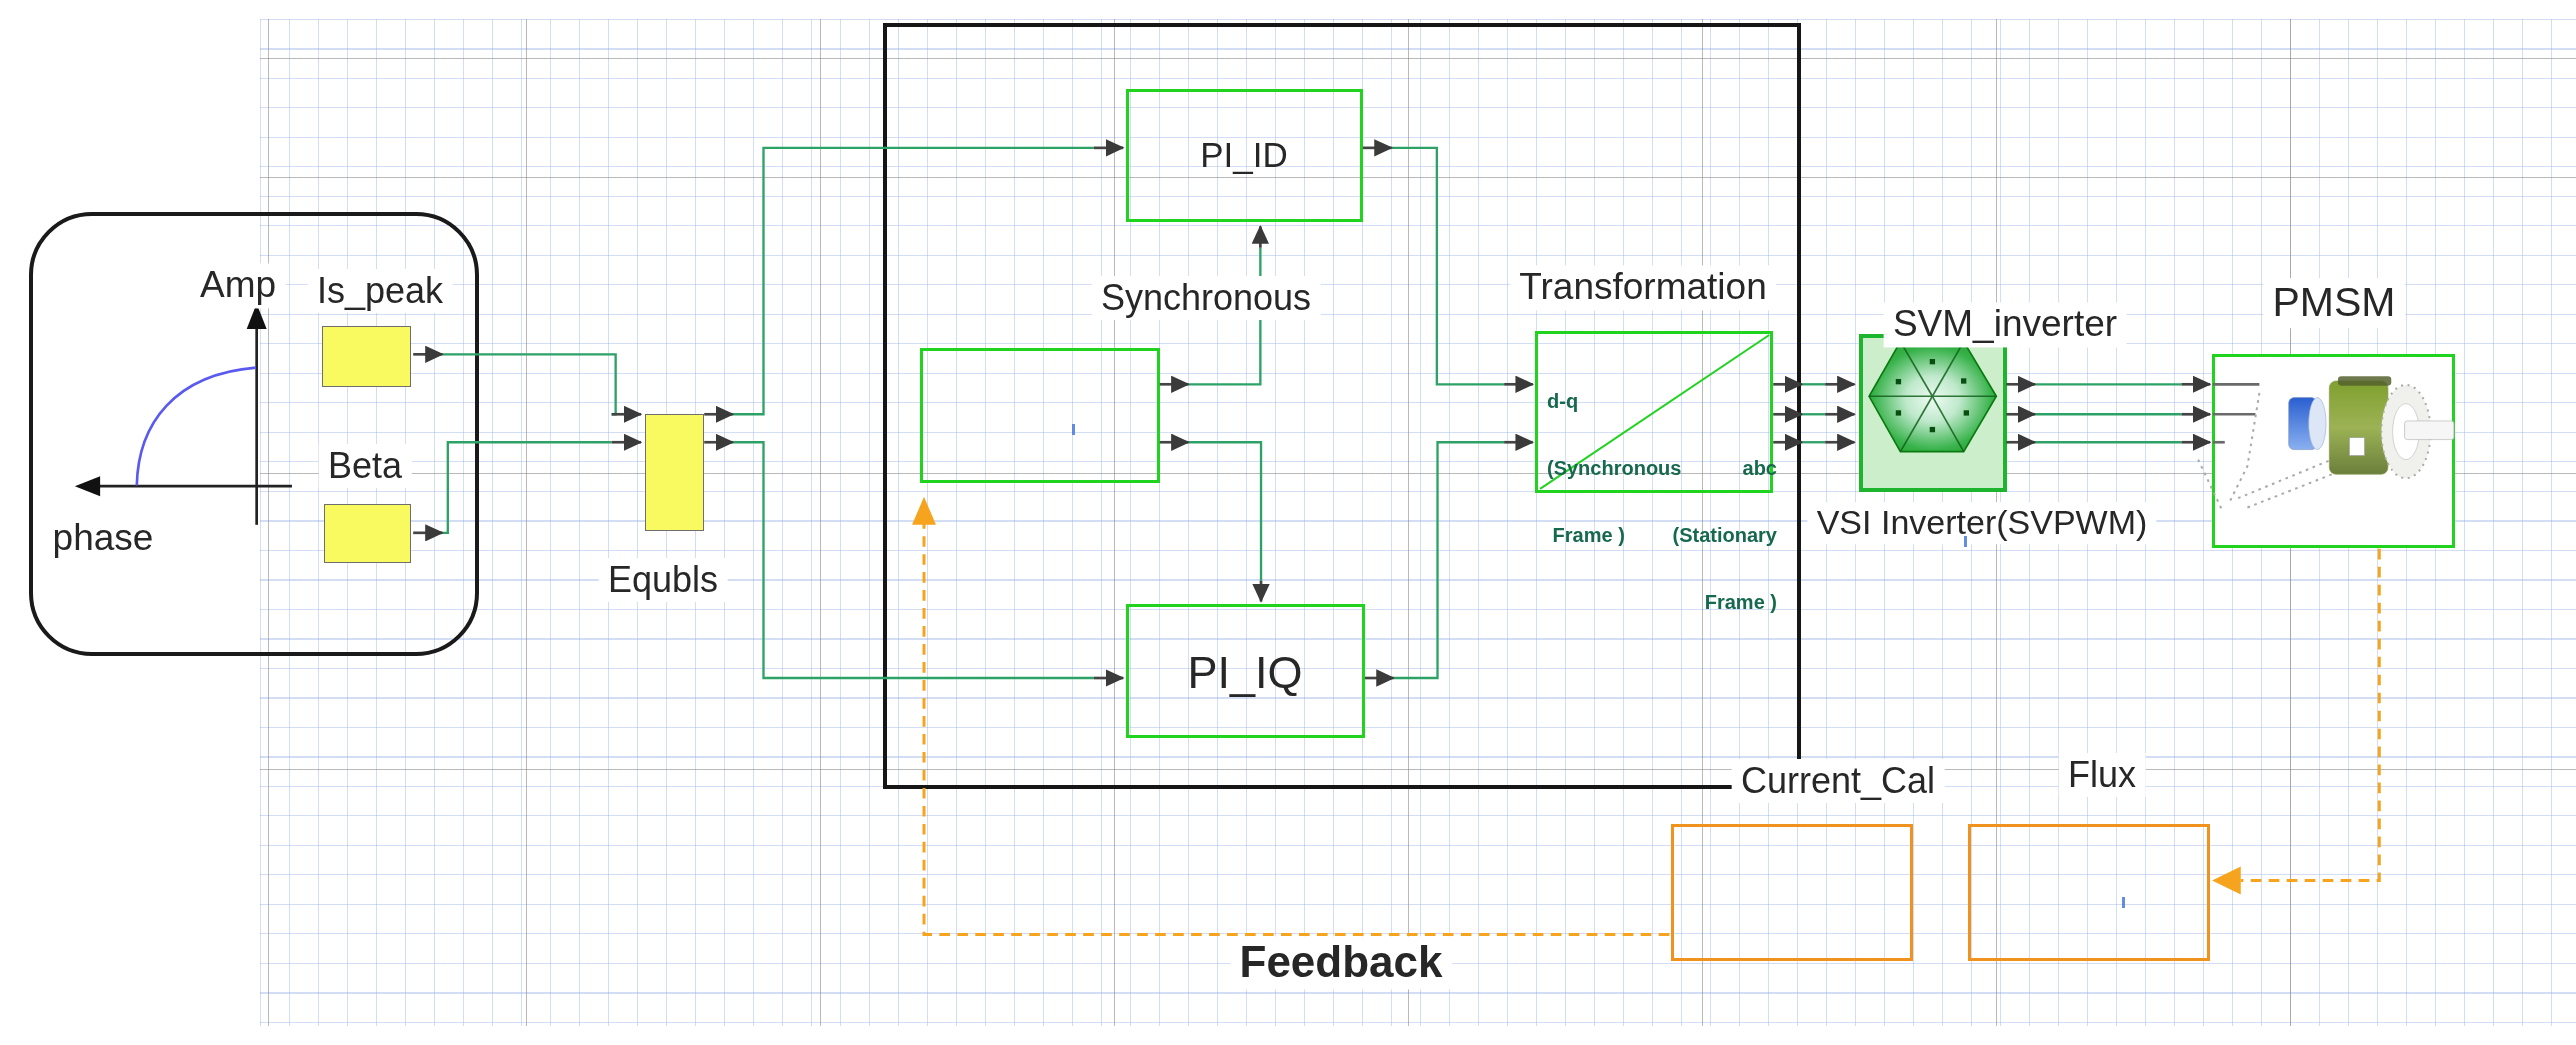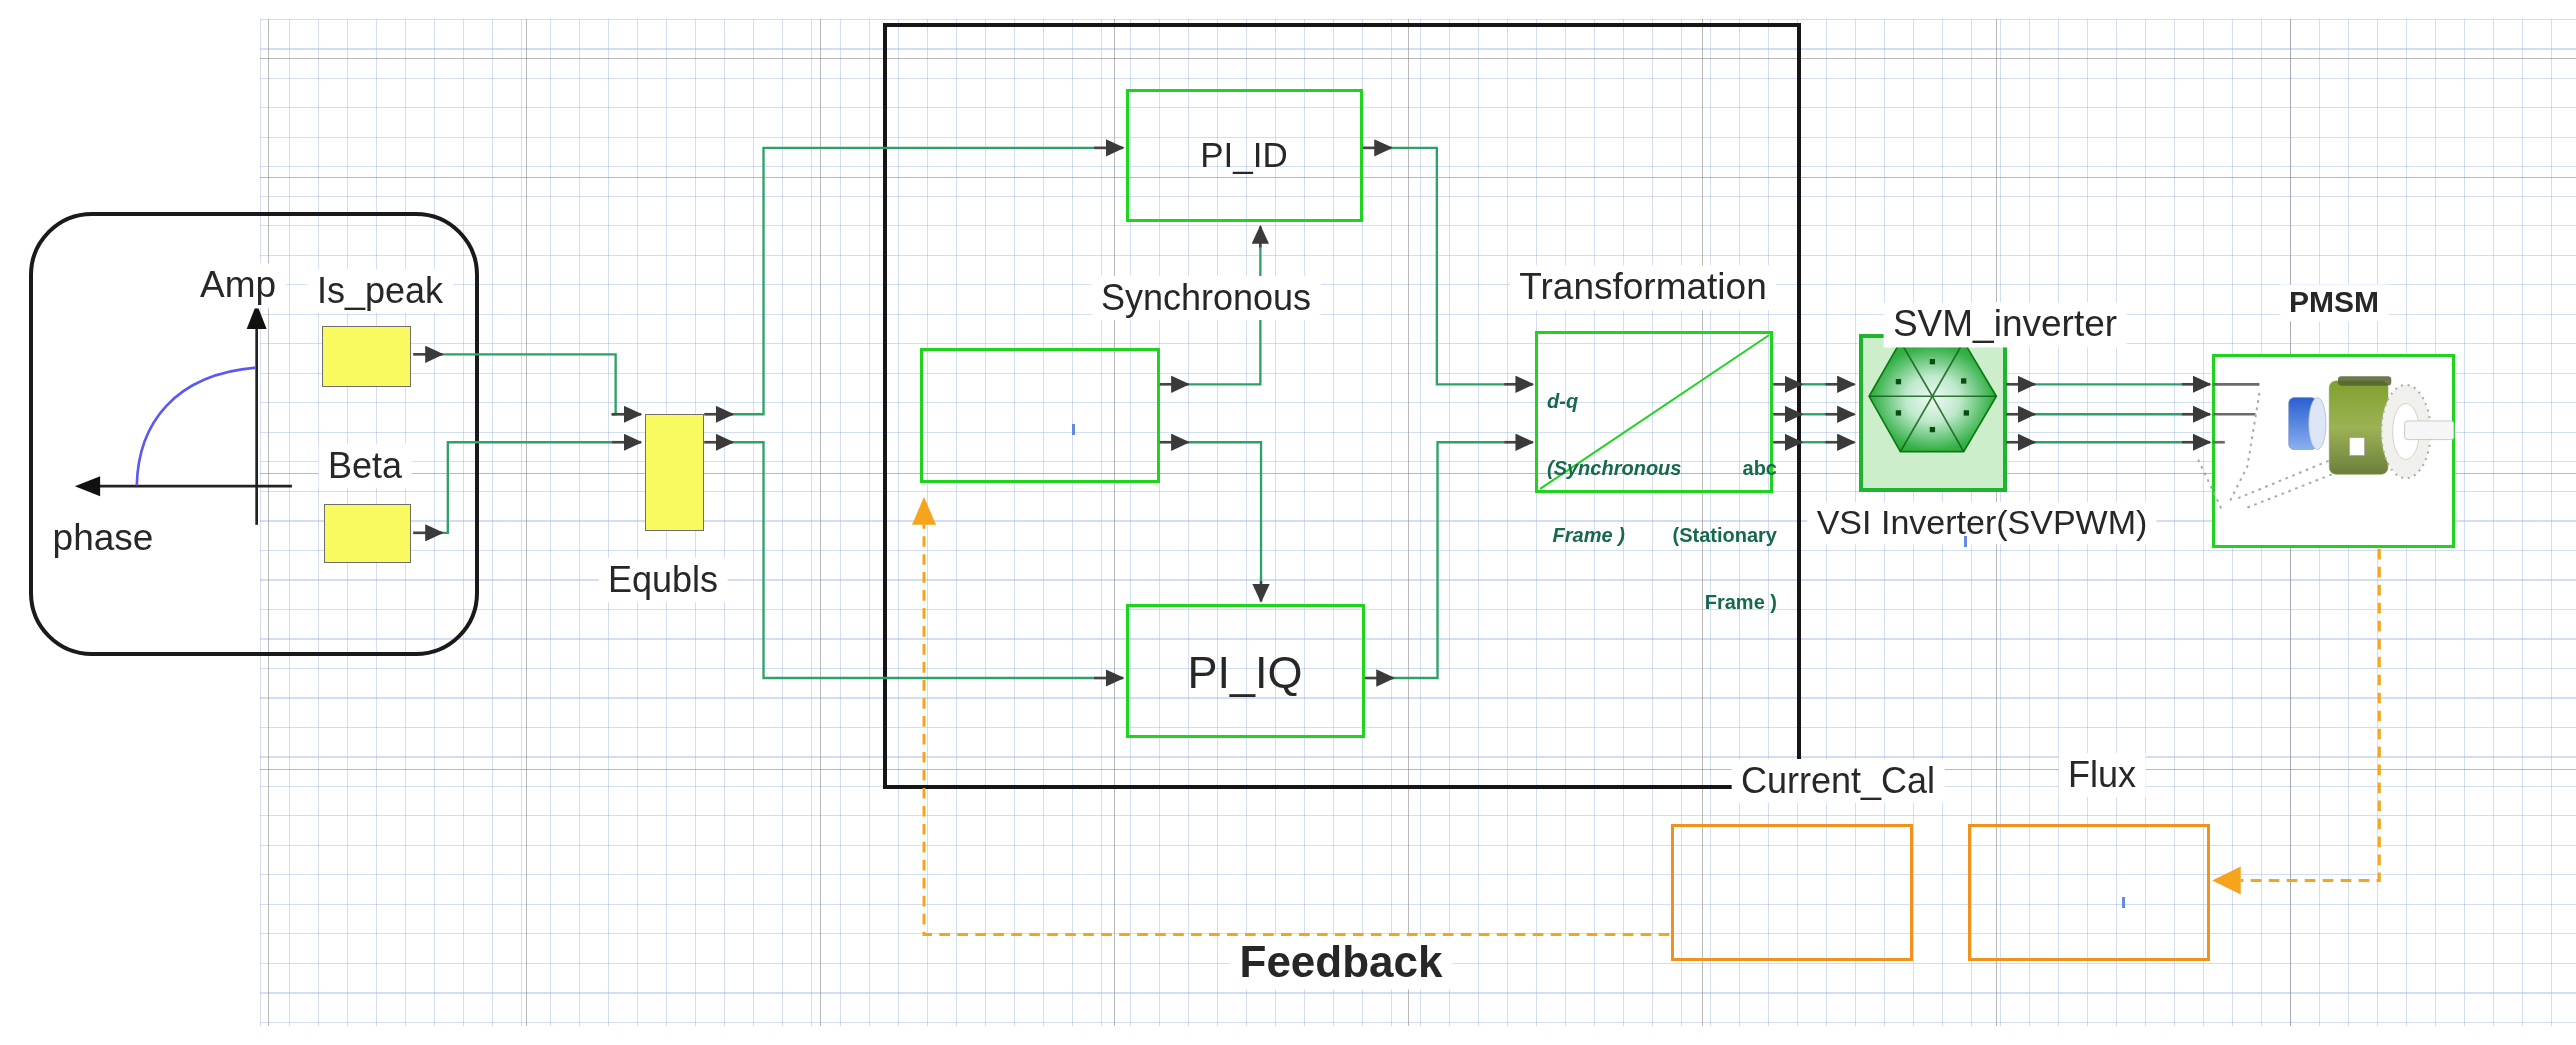--- a/index.html
+++ b/index.html
@@ -26,21 +26,21 @@
   #inverter-model-box{border:4px solid #161616;background:transparent;}
   #svm-box{border:4px solid var(--svm-border);background:var(--svm-fill);}
   #pmsm-box{border:3.3px solid var(--block-green);background:#fff;}
   .lbl{position:absolute;transform:translate(-50%,-50%);white-space:nowrap;background:#fff;
        padding:1.3px 9.3px;font-size:36px;color:var(--label-color);line-height:1.15;}
   .lbl.nobg{background:transparent;padding:0;}
   .lbl.inbox{background:transparent;}
   .lbl.big{font-size:44px;font-weight:600;}
   .lbl.semibold{font-size:40px;font-weight:600;}
   .lbl.mid{font-size:37px;}
-  .lbl.pmsm{font-size:30px;font-weight:bold;}
+  .lbl.pmsm{font-size:41px;}
   .lbl.caption{font-size:34px;}
   .frametext{position:absolute;font-size:20px;font-weight:bold;color:var(--frame-green-text);
              line-height:1.12;background:transparent;white-space:pre;}
   .frametext.center{text-align:right;}
   svg.layer{position:absolute;left:0;top:0;pointer-events:none;}
   .wire{stroke:var(--wire-green);stroke-width:3.5;fill:none;}
   .stub{stroke:#444;stroke-width:4;fill:none;}
   .stub-plain{stroke:#6a6a6a;stroke-width:4;fill:none;}
   .ah{fill:#3a3a3a;}
   .dashedo{stroke:var(--orange);stroke-width:4.5;fill:none;stroke-dasharray:16 11;}
@@ -202,21 +202,21 @@
 
   <div class="lbl mid" style="left:238px;top:286px;">Amp</div>
   <div class="lbl mid nobg" style="left:103px;top:538px;">phase</div>
   <div class="lbl" style="left:380px;top:291px;">Is_peak</div>
   <div class="lbl" style="left:365px;top:466px;">Beta</div>
   <div class="lbl" style="left:663px;top:580px;">Equbls</div>
   <div class="lbl inbox" style="left:1244px;top:155px;font-size:35px;">PI_ID</div>
   <div class="lbl" style="left:1206px;top:298px;">Synchronous</div>
   <div class="lbl inbox" style="left:1245px;top:673px;font-size:45px;">PI_IQ</div>
   <div class="lbl mid" style="left:1643px;top:288px;">Transformation</div>
-  <div class="frametext" style="left:1547px;top:345px;font-style:italic;">
+  <div class="frametext" style="left:1547px;top:345px;">
     <span style="display:block">d-q</span>
     <span style="display:block">(Synchronous</span>
     <span style="display:block"> Frame )</span>
   </div>
   <div class="frametext center" style="left:1644px;top:412px;width:133px;">
     <span style="display:block">abc</span>
     <span style="display:block">(Stationary</span>
     <span style="display:block">Frame )</span>
   </div>
   <div class="lbl mid" style="left:2005px;top:297px;margin-top:28px;">SVM_inverter</div>

